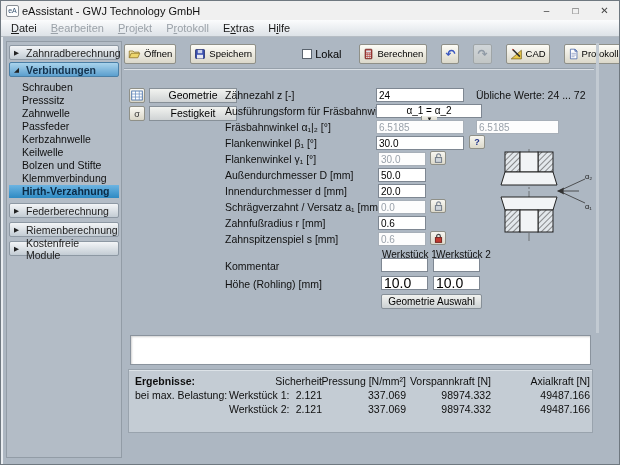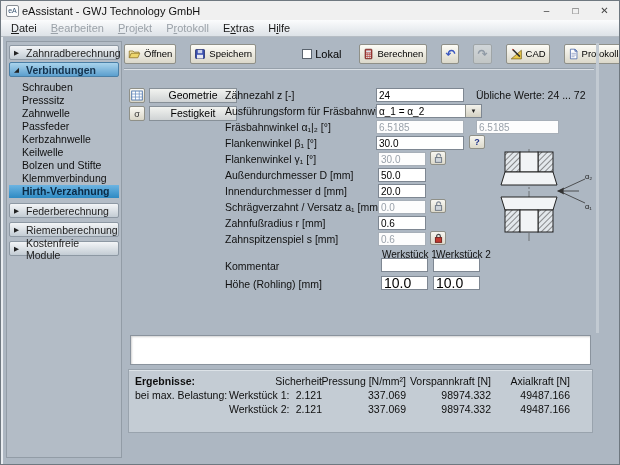--- a/index.html
+++ b/index.html
@@ -71,21 +71,21 @@
 
   
   .flabel { position:absolute; left:222px; width:150px; font-size:10.5px; line-height:14px; color:#101010; white-space:nowrap; }
   .fld { position:absolute; left:373px; width:88px; height:14px; border:1px solid #7e8792; background:#fff;
          font-size:10px; padding:0 2px; color:#000; font-family:inherit; }
   .fld:disabled { color:#9aa2ab; background:#fdfdfd; border-color:#a7afb8; }
   .fld.short { left:375px; width:48px; }
   .fld.c2 { left:473px; width:83px; }
   .fnote { position:absolute; left:473px; font-size:10.5px; line-height:14px; color:#101010; white-space:nowrap; }
   .combo { position:absolute; left:373px; width:106px; height:14px; border:1px solid #7e8792; background:#fff;
-           display:flex; align-items:center; }
+           display:flex; align-items:center;flex-direction:column; }
   .combo-text { flex:1; font-size:10px; padding:0 2px; color:#000; }
   .combo-btn { width:16px; height:12px; margin-right:0; background:linear-gradient(#f4f3ec,#d4d1c3);
                border-left:1px solid #8f9088; font-size:6px; color:#222; display:flex;
                align-items:center; justify-content:center; }
   .auxbtn { position:absolute; left:427px; width:16px; height:14px;
             background:linear-gradient(#f7f6f0,#dcd9cb); border:1px solid #8f9088; border-radius:2px;
             display:flex; align-items:center; justify-content:center; font-size:9px; font-weight:bold;
             color:#1c2f8a; font-family:inherit; }
   .auxbtn.q { left:466px; }
   .wlabel { position:absolute; font-size:10px; color:#101010; }
@@ -104,21 +104,21 @@
              border:1px solid #99a3ad; box-shadow:inset 0 1px 0 #dde3e8; font-size:10.5px; color:#0e0e0e; }
   .rrow { position:relative; height:14px; }
   .rrow.first { margin-top:5px; }
   .rtitle { position:absolute; left:6px; font-weight:bold; }
   .rlabel { position:absolute; left:6px; }
   .rname { position:absolute; left:100px; }
   .rc { position:absolute; text-align:right; white-space:nowrap; }
   .rc.c1 { left:113px; width:80px; }
   .rc.c2 { left:187px; width:90px; }
   .rc.c3 { left:267px; width:95px; }
-  .rc.c4 { left:357px; width:84px; }
+  .rc.c4 { left:357px; width:104px; }
 
   .right-strip { position:absolute; left:593px; top:6px; width:3px; height:290px; background:#c2cad2; }
 </style>
 </head>
 <body>
 
 <div class="window">
 
   <div class="titlebar">
     <span class="app-icon">eA</span>
@@ -331,20 +331,21 @@
     <div class="wlabel" style="top:212px;left:433px">Werkstück 2</div>
 
     <div class="flabel" style="top:222px">Kommentar</div>
     <input class="wfld" style="top: 221px; left: 378px;" value="">
     <input class="wfld" style="top: 221px; left: 430px;" value="">
 
     <div class="flabel" style="top:240px">Höhe (Rohling) [mm]</div>
     <input class="wfld" style="top: 239px; left: 378px;" value="10.0">
     <input class="wfld" style="top: 239px; left: 430px;" value="10.0">
 
+    <button class="geo-select">Geometrie Auswahl</button>
 
     <svg class="drawing" width="96" height="92" viewBox="0 0 96 92">
       <defs>
         <pattern id="hp" width="4" height="4" patternUnits="userSpaceOnUse" patternTransform="rotate(45)">
           <rect width="4" height="4" fill="#e3e8ec"></rect>
           <line x1="0" y1="0" x2="0" y2="4" stroke="#3c3c3c" stroke-width="1.1"></line>
         </pattern>
       </defs>
       <line x1="30" y1="0" x2="30" y2="92" stroke="#555" stroke-width="0.7" stroke-dasharray="8 2 2 2"></line>
       <g stroke="#222" stroke-width="1">

